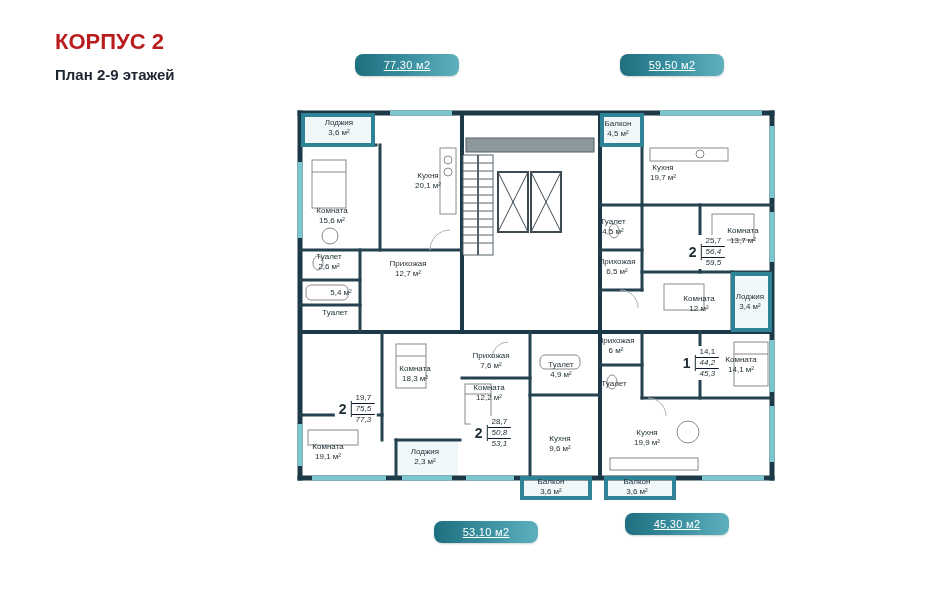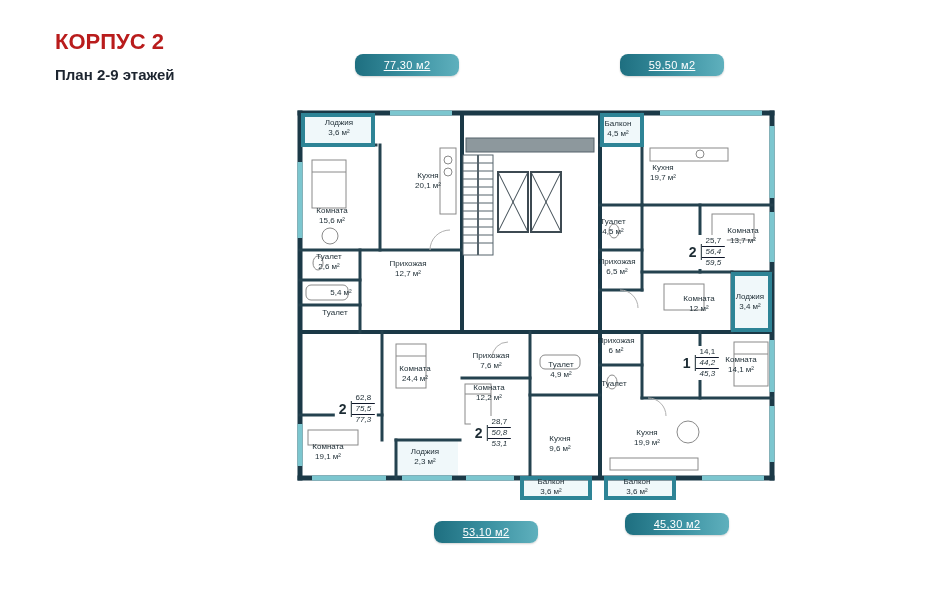--- a/index.html
+++ b/index.html
@@ -238,21 +238,21 @@
     <div class="rl" style="left:614px;top:384px">
         <span>Туалет</span>
         <span></span>
       </div>
     <div class="rl" style="left:741px;top:365px">
         <span>Комната</span>
         <span>14,1 м²</span>
       </div>
     <div class="rl" style="left:415px;top:374px">
         <span>Комната</span>
-        <span>24,4 м²</span>
+        <span>18,3 м²</span>
       </div>
     <div class="rl" style="left:491px;top:361px">
         <span>Прихожая</span>
         <span>7,6 м²</span>
       </div>
     <div class="rl" style="left:489px;top:393px">
         <span>Комната</span>
         <span>12,2 м²</span>
       </div>
     <div class="rl" style="left:560px;top:444px">
@@ -276,21 +276,21 @@
         <span>3,6 м²</span>
       </div>
     <div class="rl" style="left:637px;top:487px">
         <span>Балкон</span>
         <span>3,6 м²</span>
       </div>
 
     <div class="stamp" style="left:356px;top:409px">
       <span class="sn">2</span>
       <span class="sv">
-        <span>62,8</span>
+        <span>19,7</span>
         <span>75,5</span>
         <span>77,3</span>
       </span>
     </div>
     <div class="stamp" style="left:492px;top:433px">
       <span class="sn">2</span>
       <span class="sv">
         <span>28,7</span>
         <span>50,8</span>
         <span>53,1</span>

